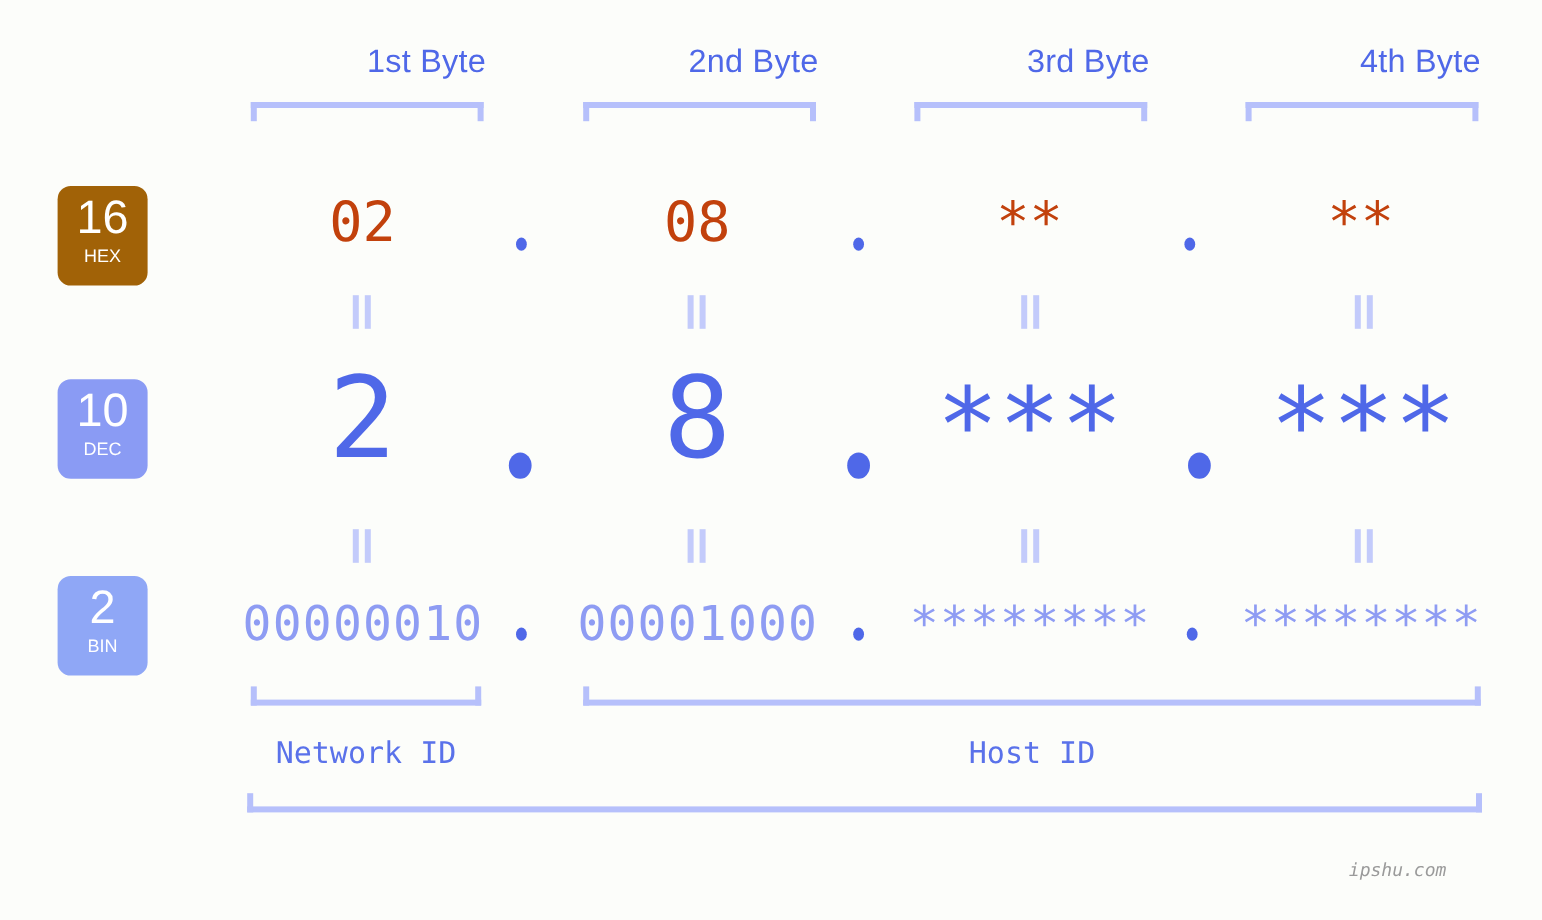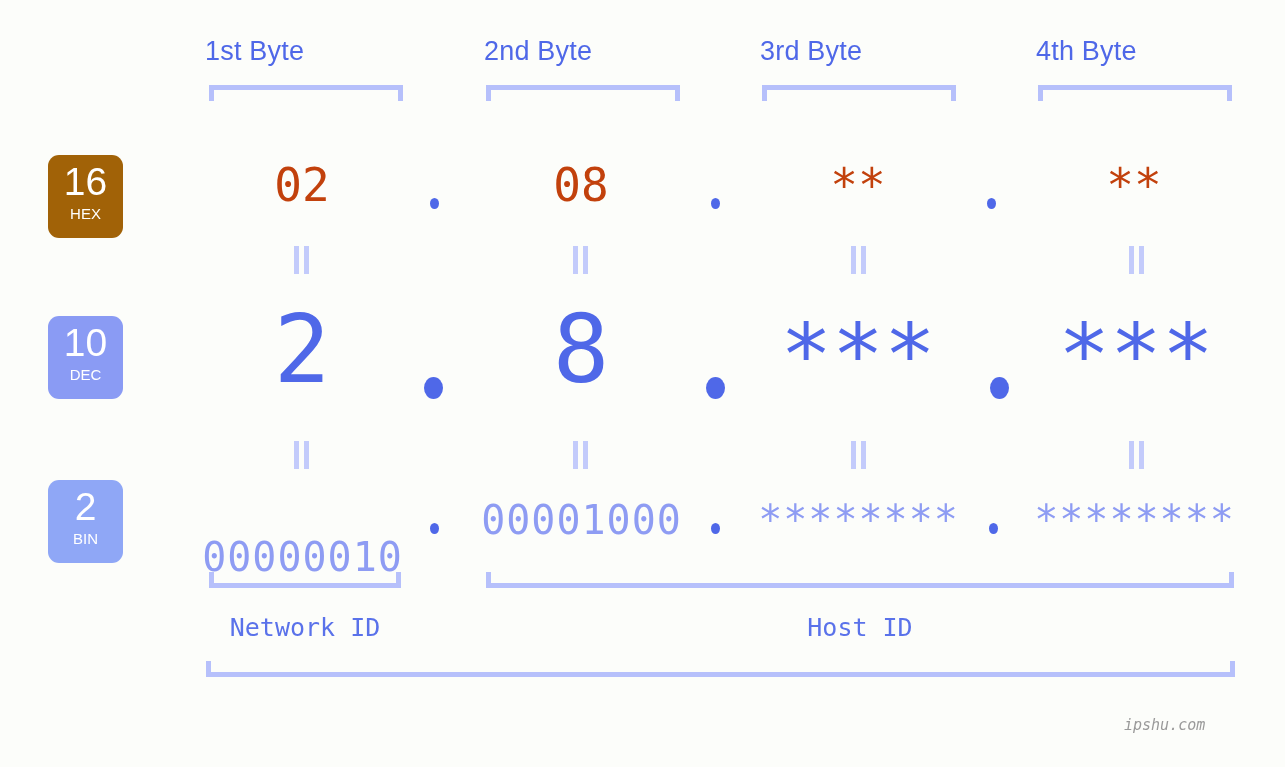--- a/index.html
+++ b/index.html
@@ -15,21 +15,21 @@
   }
   #stage {
     position: relative;
     width: 1285px;
     height: 767px;
   }
 
   
   .byte-label {
     position: absolute;
-    text-align: left;
+    text-align: right;
     font-family: "Liberation Sans", sans-serif;
     font-size: 27px;
     color: #4f68e8;
     letter-spacing: 0.2px;
     white-space: nowrap;
   }
 
   
   .bracket-down {
     position: absolute;
@@ -226,21 +226,21 @@
     </div>
   <div class="eqmark" style="left:850px; top:441px;">
       <i class="a"></i>
       <i class="b"></i>
     </div>
   <div class="eqmark" style="left:1128px; top:441px;">
       <i class="a"></i>
       <i class="b"></i>
     </div>
 
-  <div class="cell bin-cell" style="left:200px; top:497px; width:205px;margin-top:37px;">00000010</div>
+  <div class="cell bin-cell" style="left:200px; top:497px; width:205px;">00000010</div>
   <div class="dot dot-bin" style="left:430px; top:523px;"></div>
   <div class="cell bin-cell" style="left:479px; top:497px; width:205px;">00001000</div>
   <div class="dot dot-bin" style="left:711px; top:523px;"></div>
   <div class="cell bin-cell" style="left:756px; top:497px; width:205px;">********</div>
   <div class="dot dot-bin" style="left:989px; top:523px;"></div>
   <div class="cell bin-cell" style="left:1032px; top:497px; width:205px;">********</div>
 
   <div class="bracket-up" style="left:209px; top:572px; width:192px;"></div>
   <div class="bracket-up" style="left:486px; top:572px; width:748px;"></div>
 

